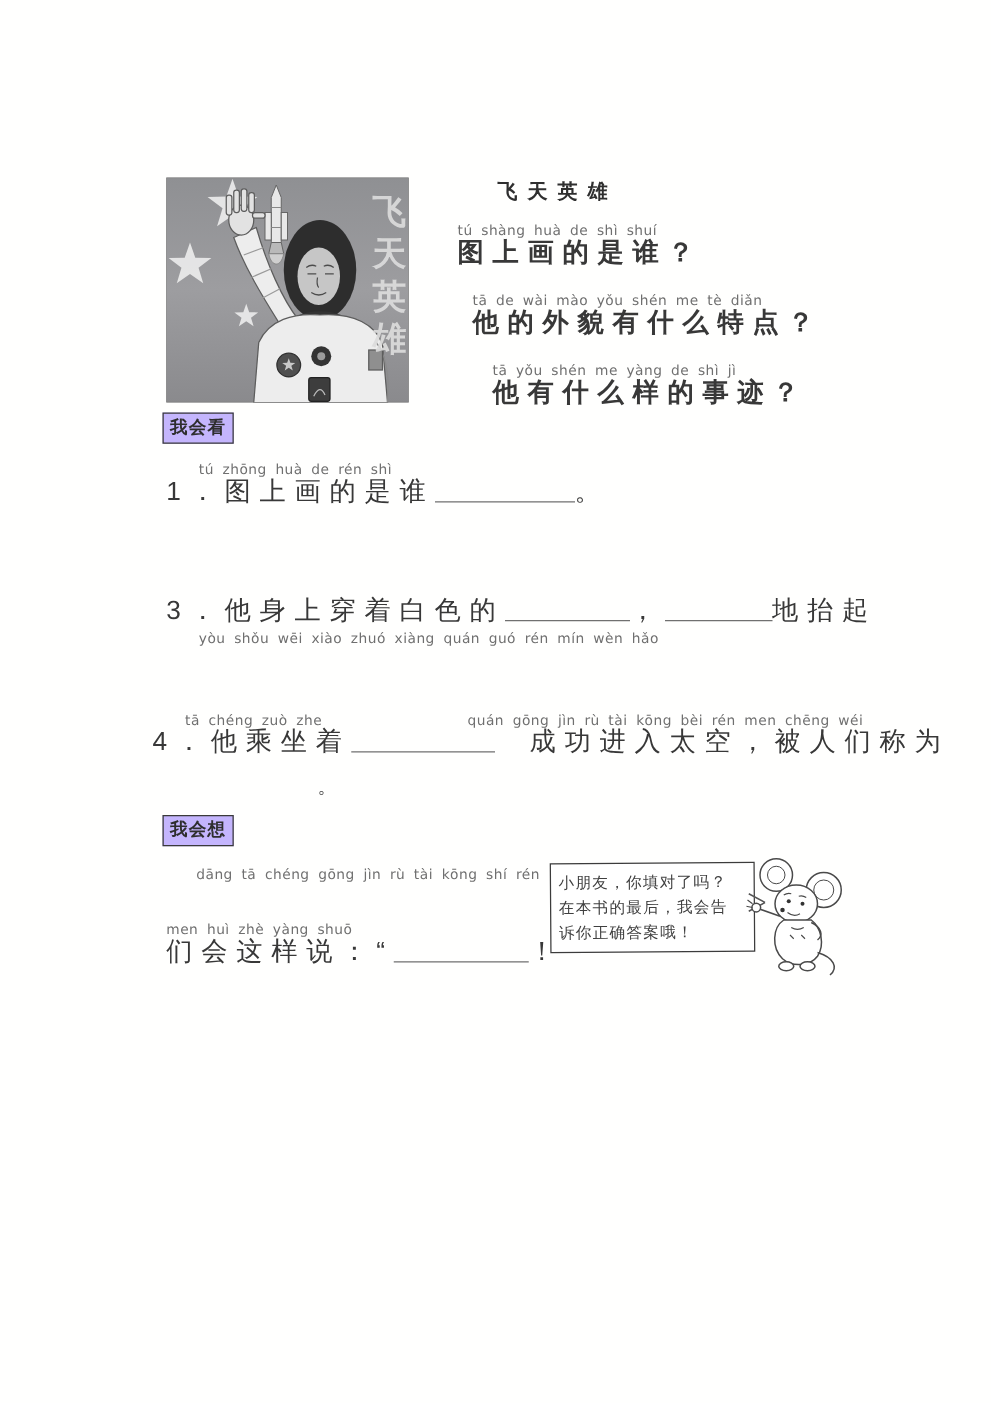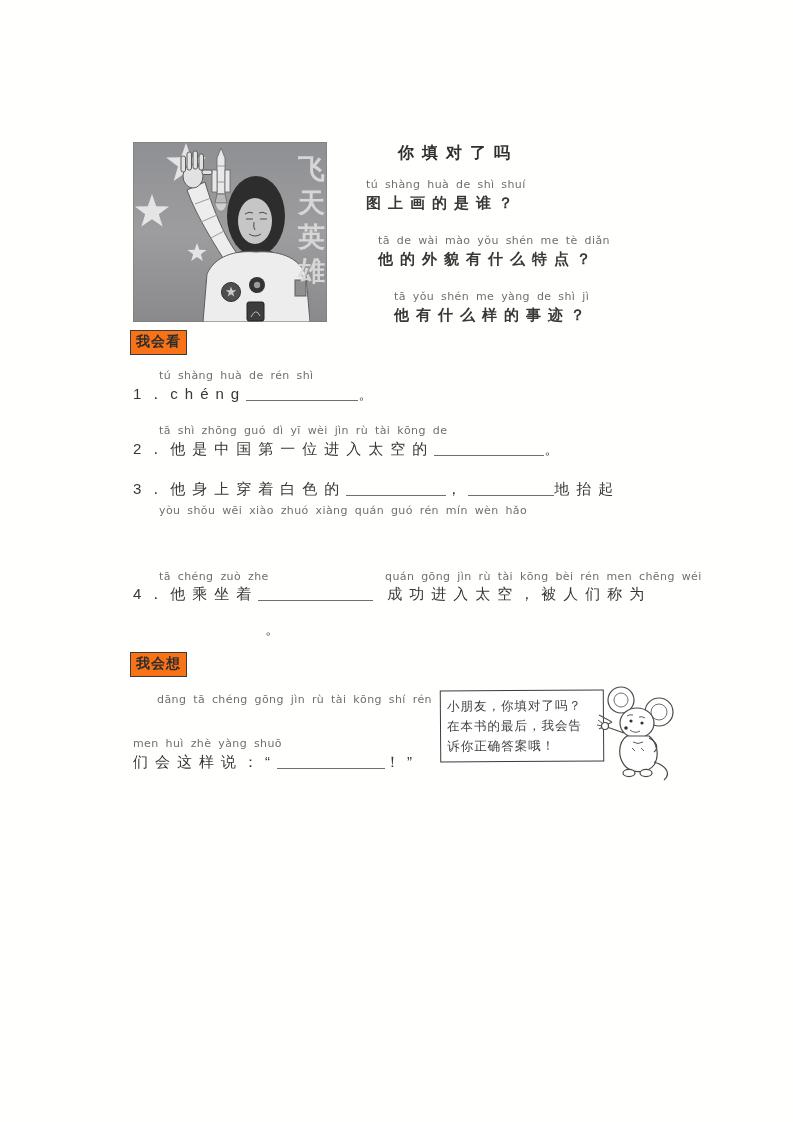--- a/index.html
+++ b/index.html
@@ -3,37 +3,37 @@
 <meta charset="utf-8">
 <style>
   html,body{margin:0;padding:0;background:#ffffff;}
   .page{
     position:relative;width:793px;height:1122px;background:#fffffe;
     font-family:"Liberation Sans","DejaVu Sans",sans-serif;color:#3b3b3b;
     overflow:hidden;
   }
   .abs{position:absolute;}
   .hanzi{
-    font-size:15px;letter-spacing:7px;color:#383838;white-space:nowrap;
+    font-size:21px;letter-spacing:7px;color:#383838;white-space:nowrap;
     line-height:20px;
   }
   .hanzi.bold{font-weight:bold;}
   .pinyin{
     font-size:11px;color:#6f6f6f;letter-spacing:.4px;word-spacing:3px;
     white-space:nowrap;line-height:13px;margin-bottom:2px;
     font-family:"DejaVu Sans","Liberation Sans",sans-serif;
   }
   .ind{padding-left:26px;}
   .blank{
     display:inline-block;border-bottom:1px solid #707070;height:14px;
     transform:translateY(2px);
   }
   .sec-label{
     display:inline-block;border:1.5px solid #3a3a3a;padding:2px 5px 3px 5px;
-    font-size:14px;font-weight:bold;letter-spacing:1px;color:#2e2e2e;background:#f97316;
+    font-size:14px;font-weight:bold;letter-spacing:1px;color:#2e2e2e;background:#c4b5fd;
   }
   .title{
     font-size:16px;font-weight:bold;letter-spacing:8px;color:#2f2f2f;white-space:nowrap;
   }
   .prow{position:relative;height:14px;}
   .prow .p-left{position:absolute;left:26px;top:0;}
   .tipbox{
     width:150px;border:1.2px solid #3c3c3c;padding:5px 6px;background:#fff;
     font-size:12.5px;line-height:20px;color:#3f3f3f;letter-spacing:1px;
     transform:rotate(-.4deg);
@@ -117,62 +117,58 @@
     </g>
 
     <g font-size="27" font-weight="bold" fill="#dcdcdc" opacity=".92" font-family="'DejaVu Sans',sans-serif">
       <text x="165" y="36">飞</text>
       <text x="165" y="70">天</text>
       <text x="165" y="104">英</text>
       <text x="165" y="138">雄</text>
     </g>
   </svg>
 
-  <div class="abs title" style="left:398px;top:143px">你填对了吗</div>
+  <div class="abs title" style="left:398px;top:143px">飞天英雄</div>
 
   <div class="abs" style="left:366px;top:178px">
     <div class="pinyin">tú shàng huà de shì shuí</div>
     <div class="hanzi bold">图上画的是谁？</div>
   </div>
   <div class="abs" style="left:378px;top:234px">
     <div class="pinyin">tā de wài mào yǒu shén me tè diǎn</div>
     <div class="hanzi bold">他的外貌有什么特点？</div>
   </div>
   <div class="abs" style="left:394px;top:290px">
     <div class="pinyin">tā yǒu shén me yàng de shì jì</div>
     <div class="hanzi bold">他有什么样的事迹？</div>
   </div>
 
   <div class="abs" style="left:130px;top:330px">
     <span class="sec-label">我会看</span>
   </div>
 
   <div class="abs" style="left:133px;top:369px">
-    <div class="pinyin ind">tú shàng huà de rén shì</div>
-    <div class="hanzi"><span>1．</span><span>chéng</span><span class="blank" style="width:112px"></span><span>。</span></div>
-  </div>
-
-  <div class="abs" style="left:133px;top:424px">
-    <div class="pinyin ind">tā shì zhōng guó dì yī wèi jìn rù tài kōng de</div>
-    <div class="hanzi"><span>2．</span><span>他是中国第一位进入太空的</span><span class="blank" style="width:110px"></span><span>。</span></div>
-  </div>
+    <div class="pinyin ind">tú zhōng huà de rén shì</div>
+    <div class="hanzi"><span>1．</span><span>图上画的是谁</span><span class="blank" style="width:112px"></span><span>。</span></div>
+  </div>
+
 
   <div class="abs" style="left:133px;top:479px;width:560px">
     <div class="hanzi"><span>3．</span><span>他身上穿着白色的</span><span class="blank" style="width:100px"></span><span>，</span><span class="blank" style="width:86px"></span><span>地抬起</span></div>
     <div style="margin-top:5px">
       <div class="pinyin ind">yòu shǒu wēi xiào zhuó xiàng quán guó rén mín wèn hǎo</div>
     </div>
   </div>
 
-  <div class="abs" style="left:133px;top:570px;width:560px">
+  <div class="abs" style="left:122px;top:570px;width:560px">
     <div class="prow">
       <span class="pinyin p-left">tā chéng zuò zhe</span>
       <span class="pinyin" style="position:absolute;left:252px;top:0">quán gōng jìn rù tài kōng  bèi rén men chēng wéi</span>
     </div>
-    <div class="hanzi"><span>4．</span><span>他乘坐着</span><span class="blank" style="width:115px"></span><span style="margin-left:14px">成功进入太空，被人们称为</span></div>
+    <div class="hanzi"><span>4．</span><span>他乘坐着</span><span class="blank" style="width:115px"></span><span style="margin-left:28px">成功进入太空，被人们称为</span></div>
     <div class="period-cont" style="margin:16px 0 0 132px">。</div>
   </div>
 
   <div class="abs" style="left:130px;top:652px">
     <span class="sec-label">我会想</span>
   </div>
 
   <div class="abs" style="left:133px;top:693px">
     <div class="pinyin" style="padding-left:24px">dāng tā chéng gōng jìn rù tài kōng shí  rén</div>
   </div>

